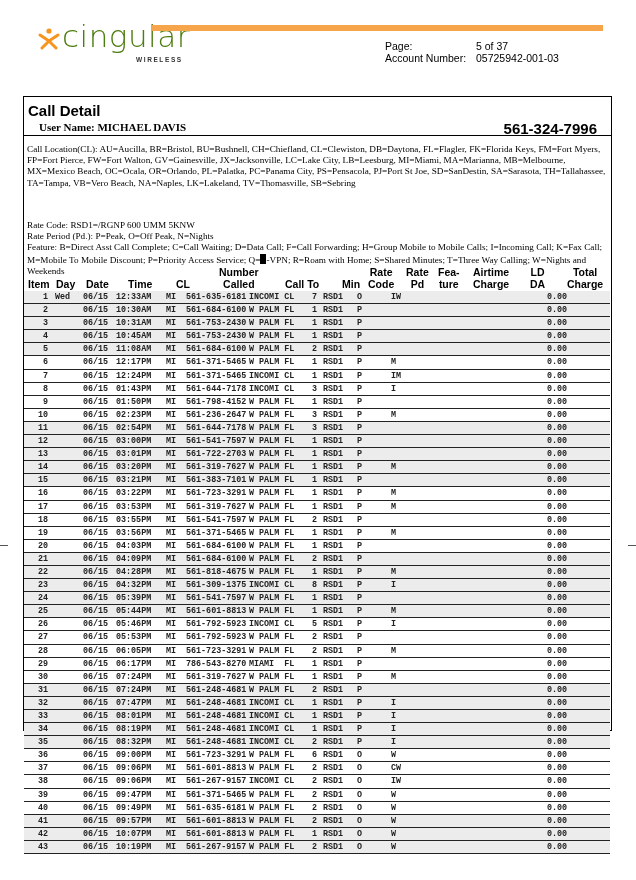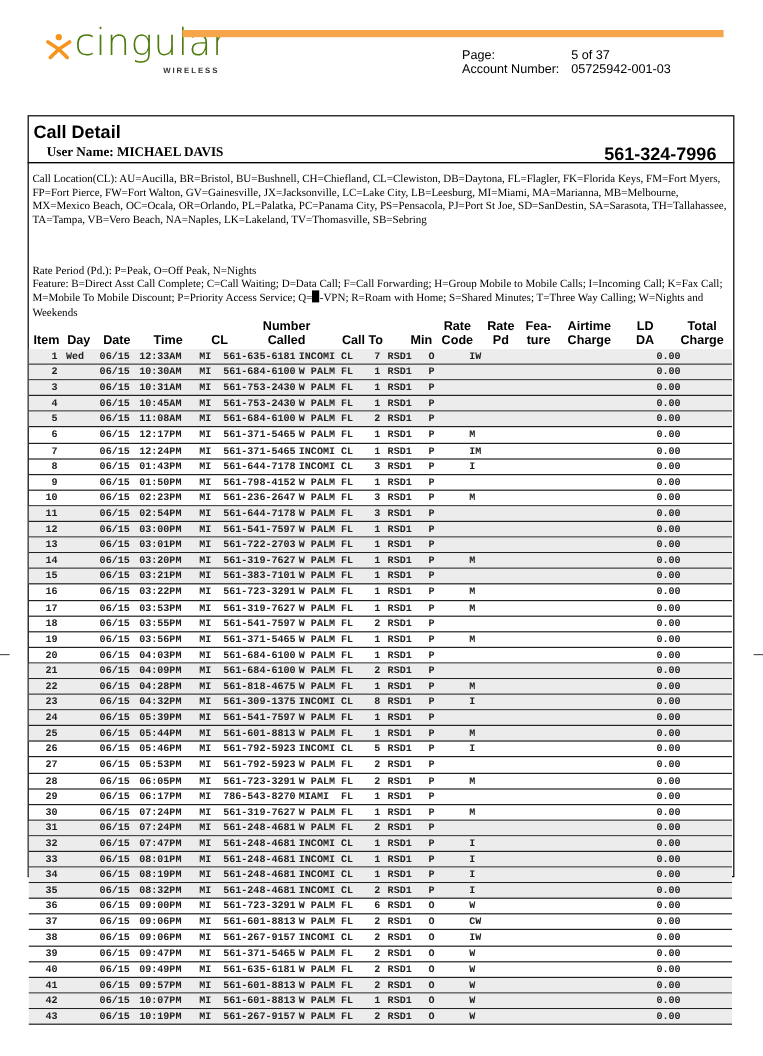--- a/index.html
+++ b/index.html
@@ -67,20 +67,21 @@
 
 <div class="box hdr-box">
   <span class="title">Call Detail</span>
   <span class="phone">561-324-7996</span>
   <span class="user">User Name: MICHAEL DAVIS</span>
 </div>
 
 <div class="box legend-box">
   <div class="legend">Call Location(CL):  AU=Aucilla, BR=Bristol, BU=Bushnell, CH=Chiefland, CL=Clewiston, DB=Daytona, FL=Flagler, FK=Florida Keys, FM=Fort Myers, FP=Fort Pierce, FW=Fort Walton, GV=Gainesville, JX=Jacksonville, LC=Lake City, LB=Leesburg, MI=Miami, MA=Marianna, MB=Melbourne, MX=Mexico Beach, OC=Ocala, OR=Orlando, PL=Palatka, PC=Panama City, PS=Pensacola, PJ=Port St Joe, SD=SanDestin, SA=Sarasota, TH=Tallahassee, TA=Tampa, VB=Vero Beach, NA=Naples, LK=Lakeland, TV=Thomasville, SB=Sebring</div>
   <div class="legend2">
+    <div>Rate Code: RSD1=/RGNP 600 UMM 5KNW</div>
     <div>Rate Period (Pd.): P=Peak, O=Off Peak, N=Nights</div>
     <div><span>Feature: B=Direct Asst Call Complete; C=Call Waiting; D=Data Call; F=Call Forwarding; H=Group Mobile to Mobile Calls; I=Incoming Call; K=Fax Call; M=Mobile To Mobile Discount; P=Priority Access Service; Q=</span><span class="redact"></span><span>-VPN; R=Roam with Home; S=Shared Minutes;  T=Three Way Calling; W=Nights and Weekends</span></div>
   </div>
 
   <div class="colhdr">
     <span style="left:4px;top:15px">Item</span>
     <span style="left:32px;top:15px">Day</span>
     <span style="left:62px;top:15px">Date</span>
     <span style="left:104px;top:15px">Time</span>
     <span style="left:152px;top:15px">CL</span>

